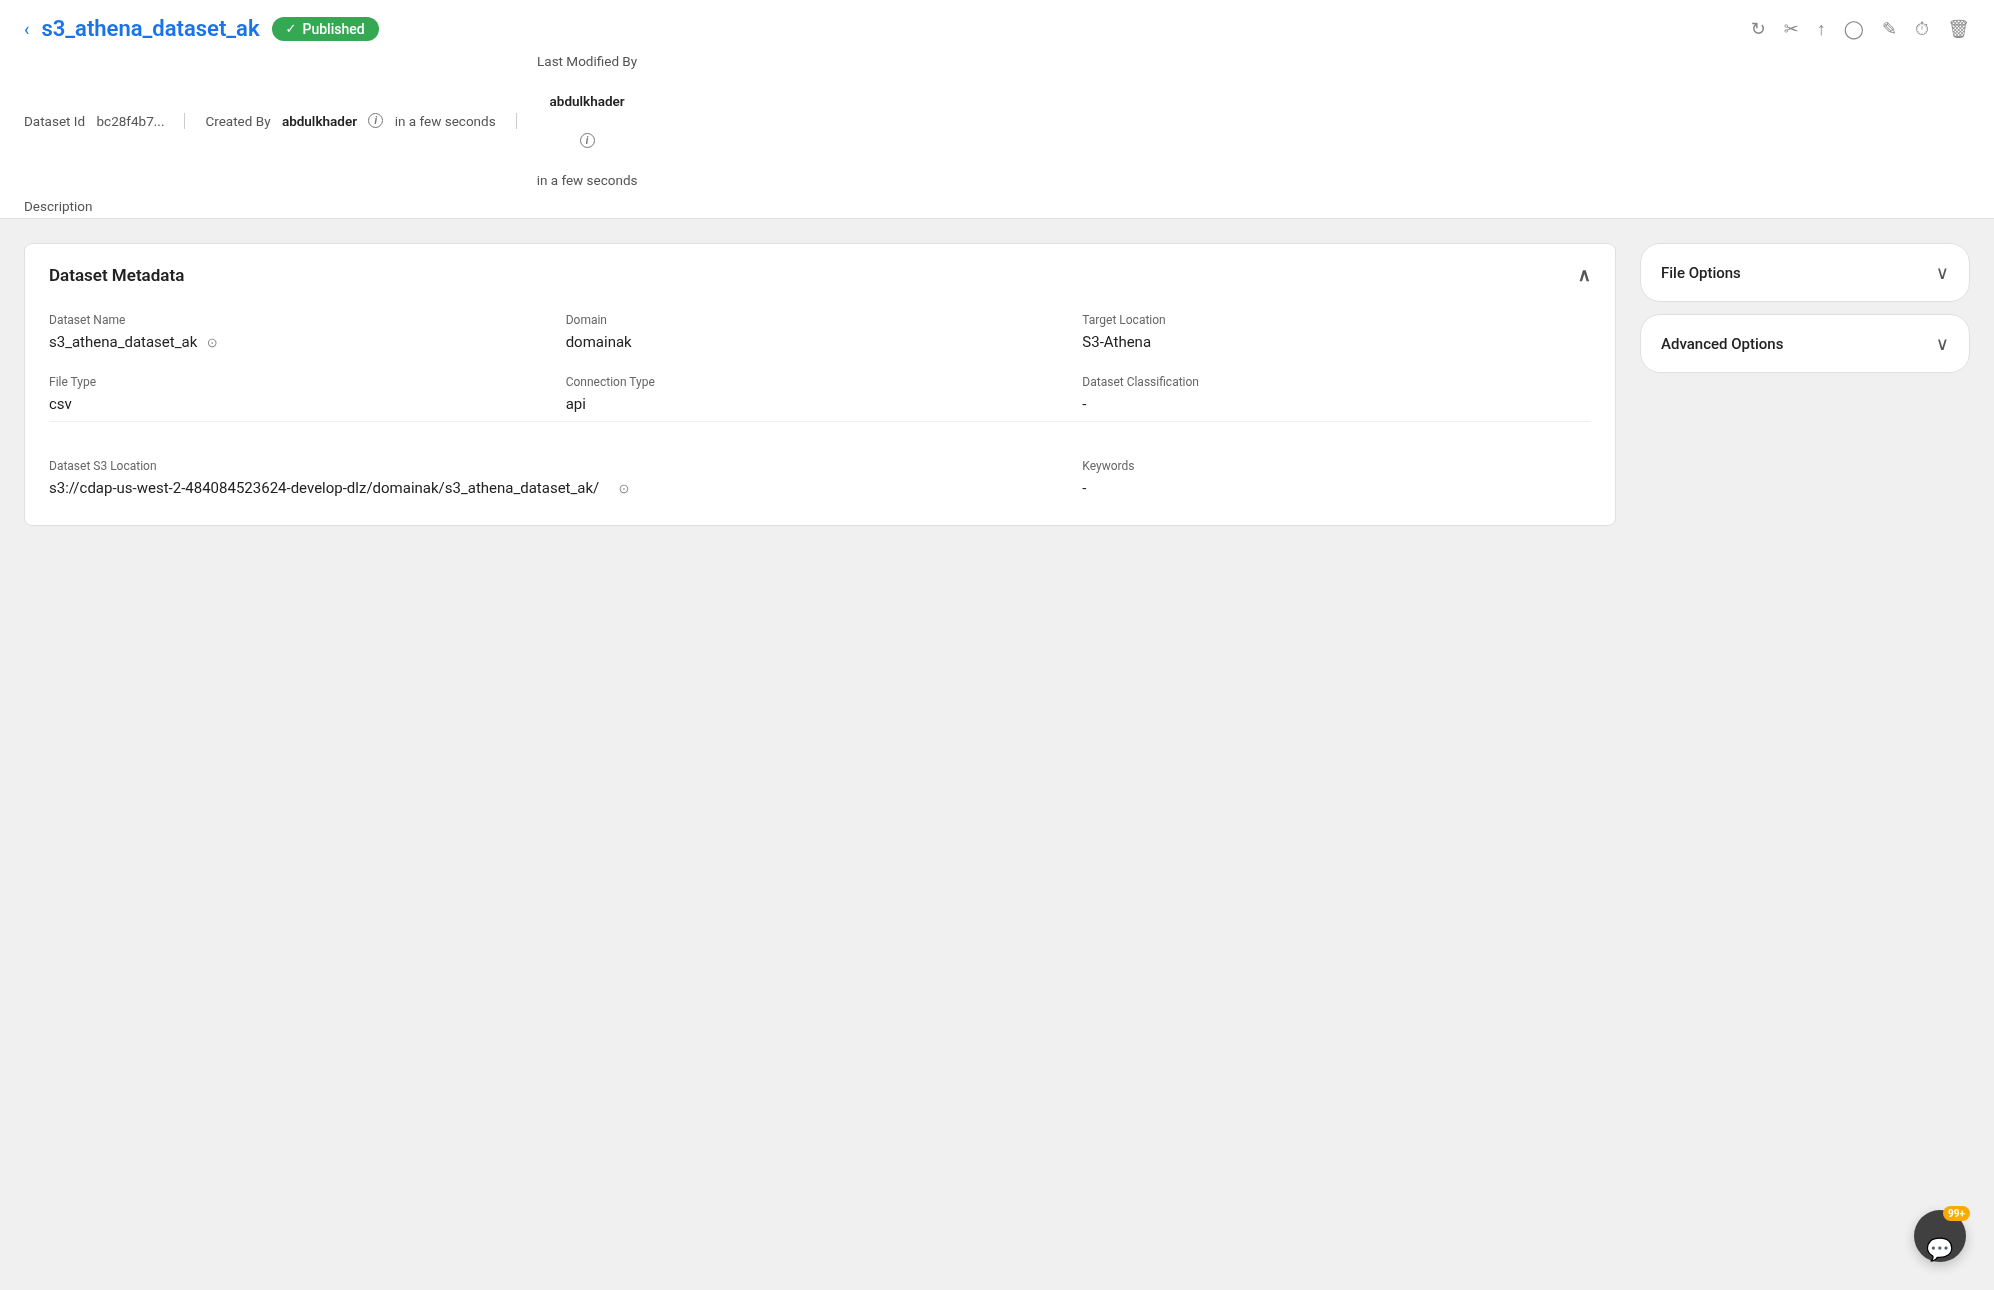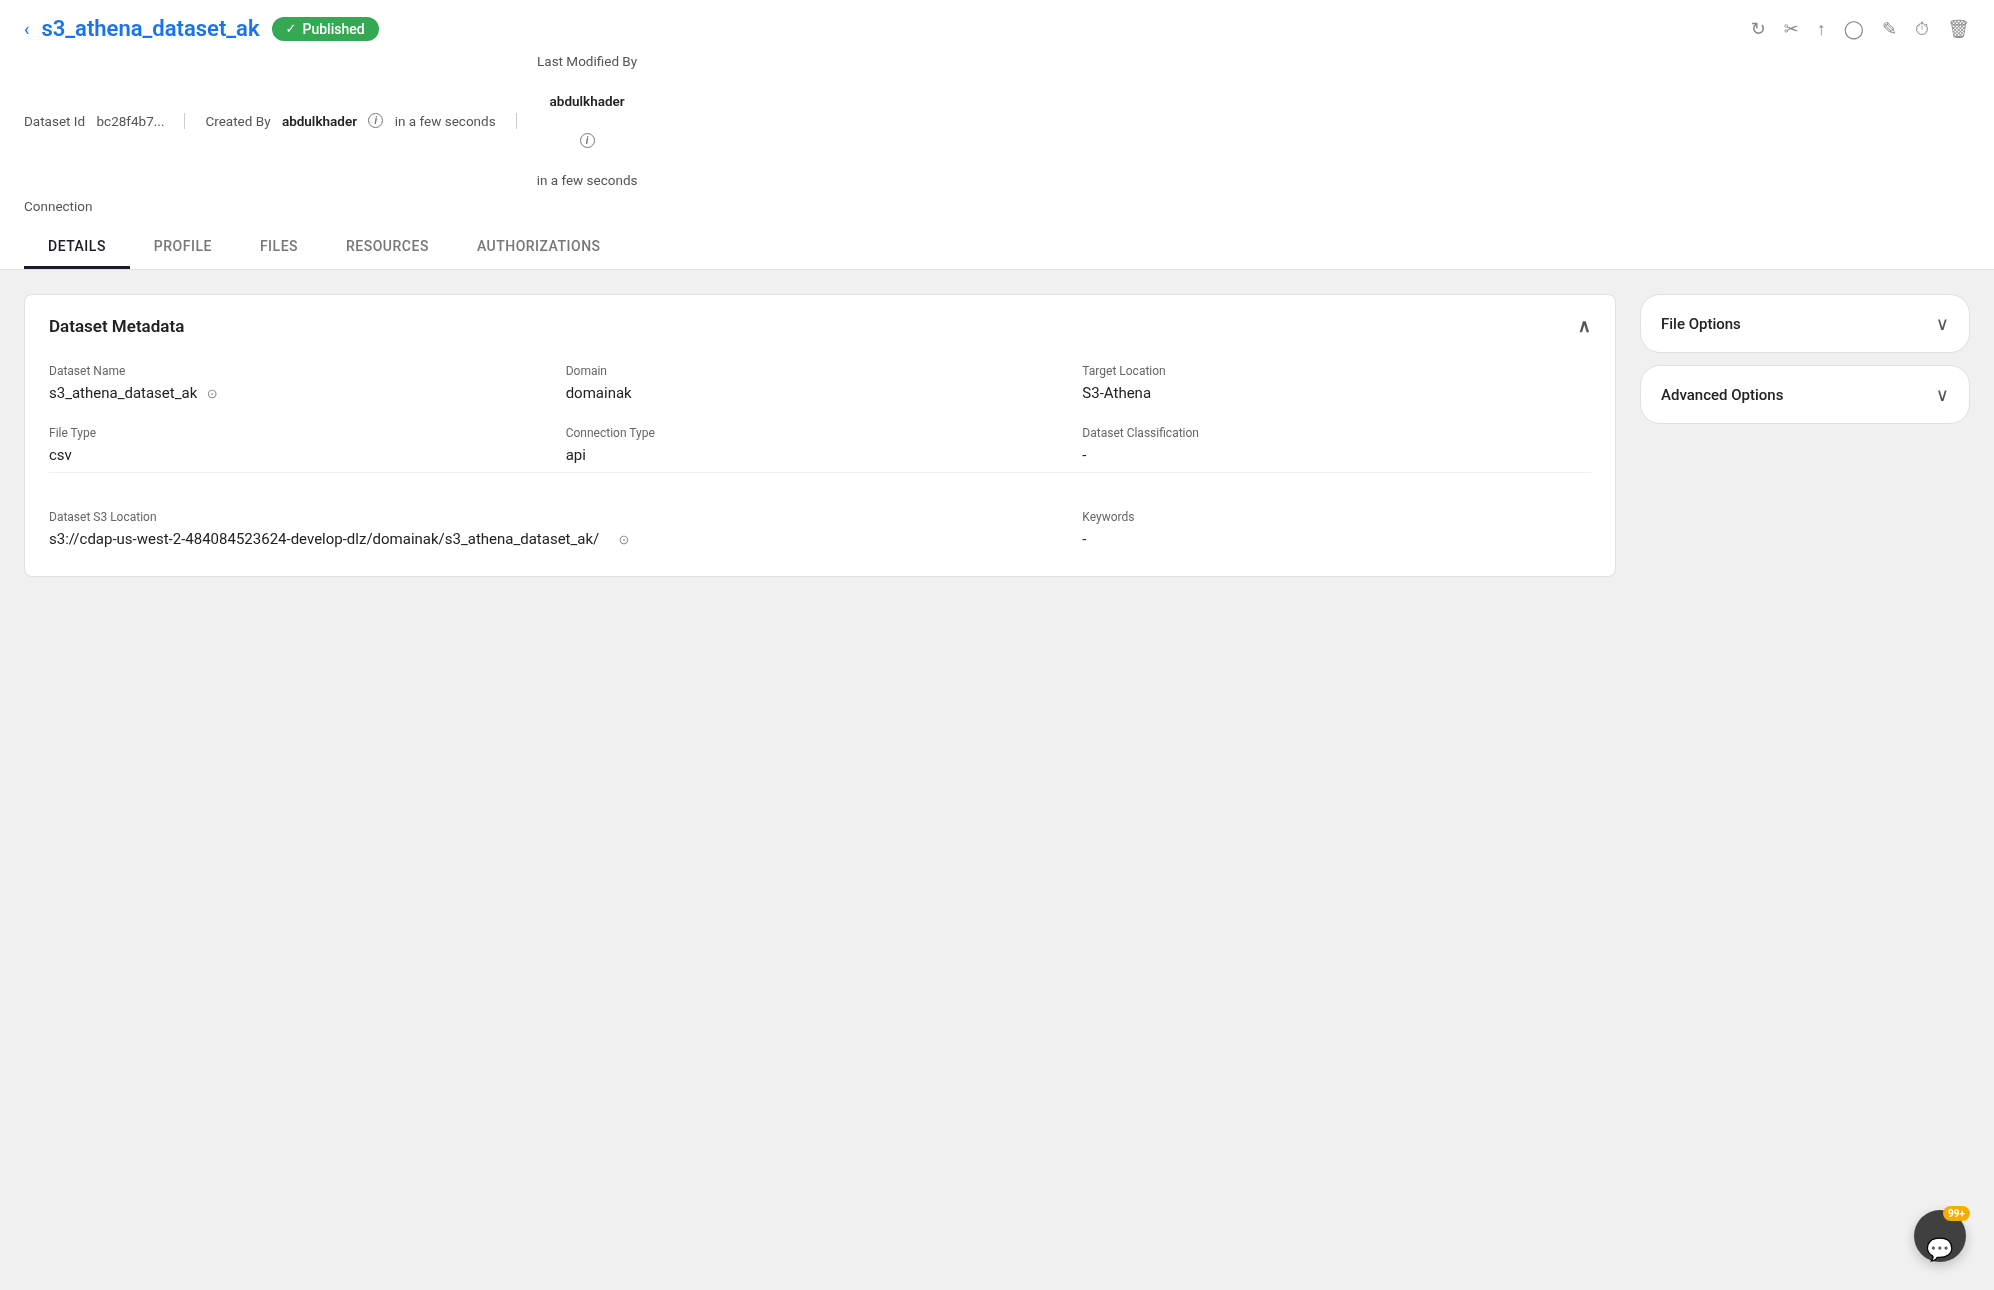--- a/index.html
+++ b/index.html
@@ -337,30 +337,23 @@
       &nbsp;
       <strong>abdulkhader</strong>
       &nbsp;
       <span class="info-icon">i</span>
       &nbsp;
       <span>in a few seconds</span>
     </div>
   </div>
 
   <div class="description-row">
-    <span>Connection</span>
+    <span>Description</span>
   </div>
 
-  <div class="tabs-row">
-    <div class="tab active">DETAILS</div>
-    <div class="tab">PROFILE</div>
-    <div class="tab">FILES</div>
-    <div class="tab">RESOURCES</div>
-    <div class="tab">AUTHORIZATIONS</div>
-  </div>
 </div>
 
 <div class="main-content">
 
   <div class="left-panel">
     <div class="card">
       <div class="card-header card-header-collapsible">
         <span>Dataset Metadata</span>
         <span class="chevron-icon">∧</span>
       </div>

